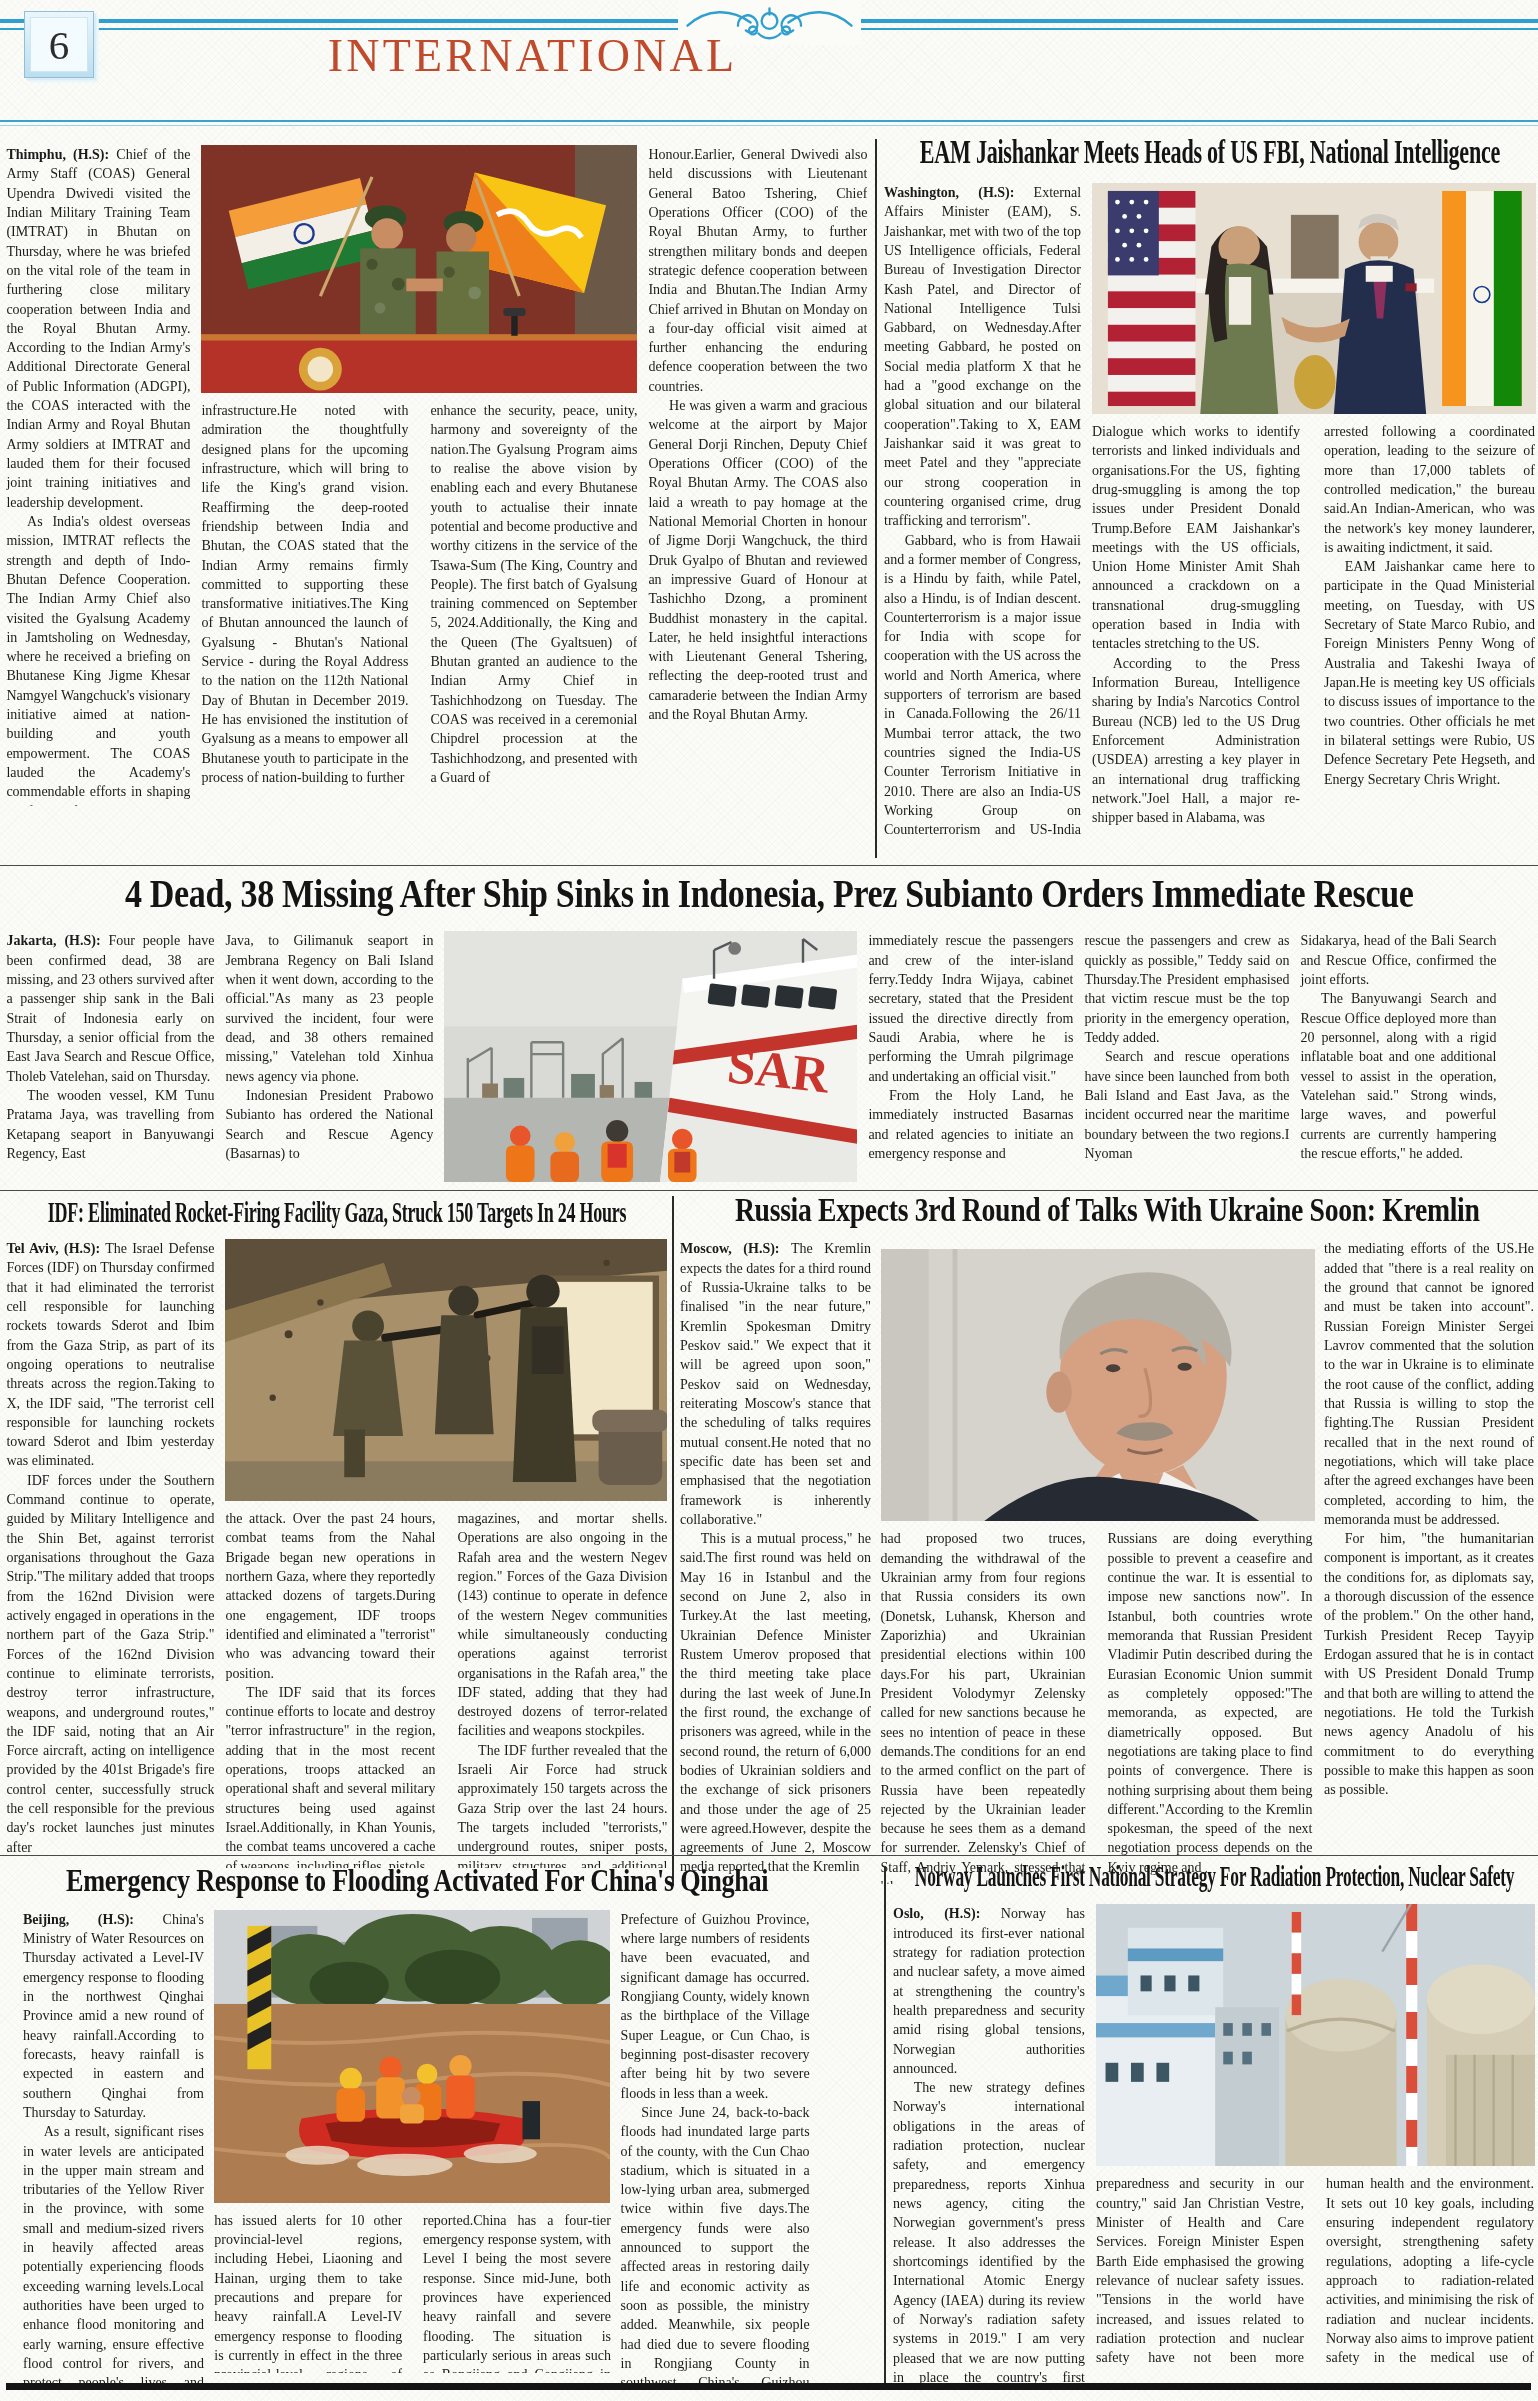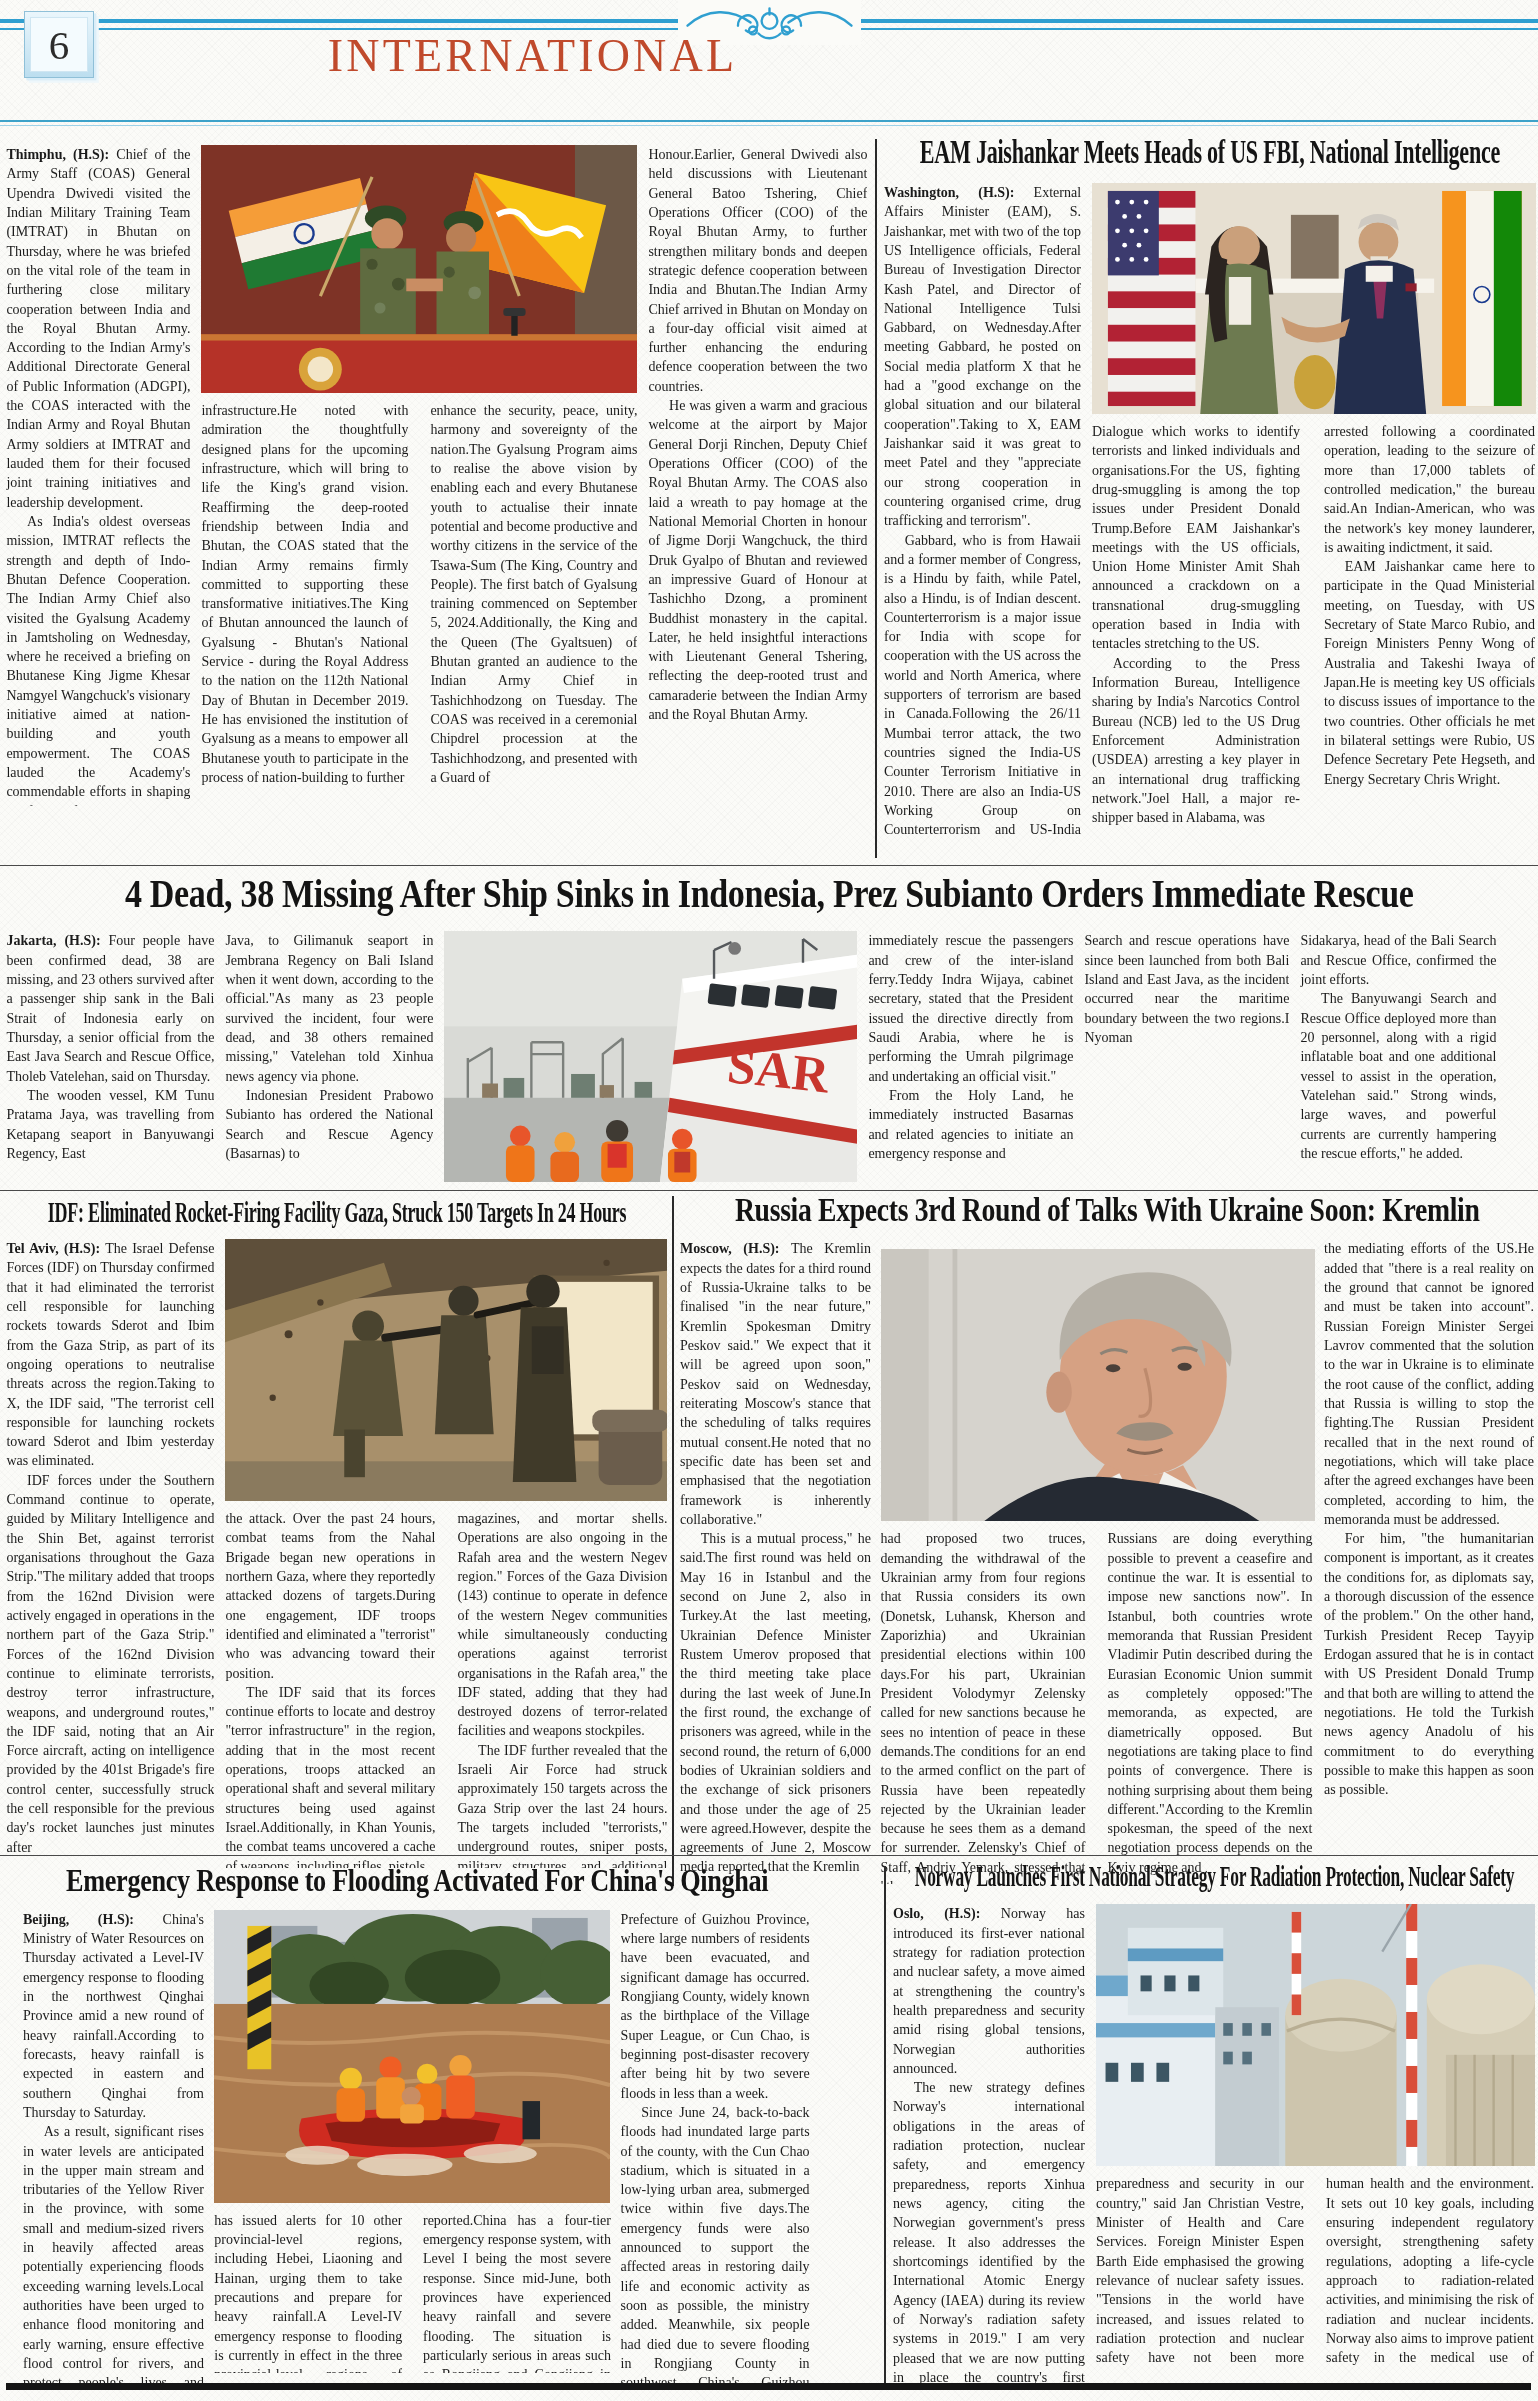--- a/index.html
+++ b/index.html
@@ -280,20 +280,21 @@
           <circle cx="300" cy="262" r="13" fill="#e8552a"></circle>
             <rect x="282" y="274" width="36" height="42" rx="8" fill="#ef7519"></rect>
             <rect x="290" y="278" width="20" height="26" fill="#c0392b"></rect>
         </g>
       </svg>
       <div class="col" style="width:205px;height:251px;margin-left:11px;">
         <p class="para"><span>immediately rescue the passengers and crew of the inter-island ferry.Teddy Indra Wijaya, cabinet secretary, stated that the President issued the directive directly from Saudi Arabia, where he is performing the Umrah pilgrimage and undertaking an official visit."</span></p>
         <p class="para"><span>From the Holy Land, he immediately instructed Basarnas and related agencies to initiate an emergency response and</span></p>
       </div>
       <div class="col" style="width:205px;height:251px;margin-left:11px;">
+        <p class="para"><span>rescue the passengers and crew as quickly as possible," Teddy said on Thursday.The President emphasised that victim rescue must be the top priority in the emergency operation, Teddy added.</span></p>
         <p class="para"><span>Search and rescue operations have since been launched from both Bali Island and East Java, as the incident occurred near the maritime boundary between the two regions.I Nyoman</span></p>
       </div>
       <div class="col" style="width:196px;height:251px;margin-left:11px;">
         <p class="para"><span>Sidakarya, head of the Bali Search and Rescue Office, confirmed the joint efforts.</span></p>
         <p class="para"><span>The Banyuwangi Search and Rescue Office deployed more than 20 personnel, along with a rigid inflatable boat and one additional vessel to assist in the operation, Vatelehan said." Strong winds, large waves, and powerful currents are currently hampering the rescue efforts," he added.</span></p>
       </div>
     </div>
   </section>
 
   <div class="hdiv" style="top:1190px;"></div>

